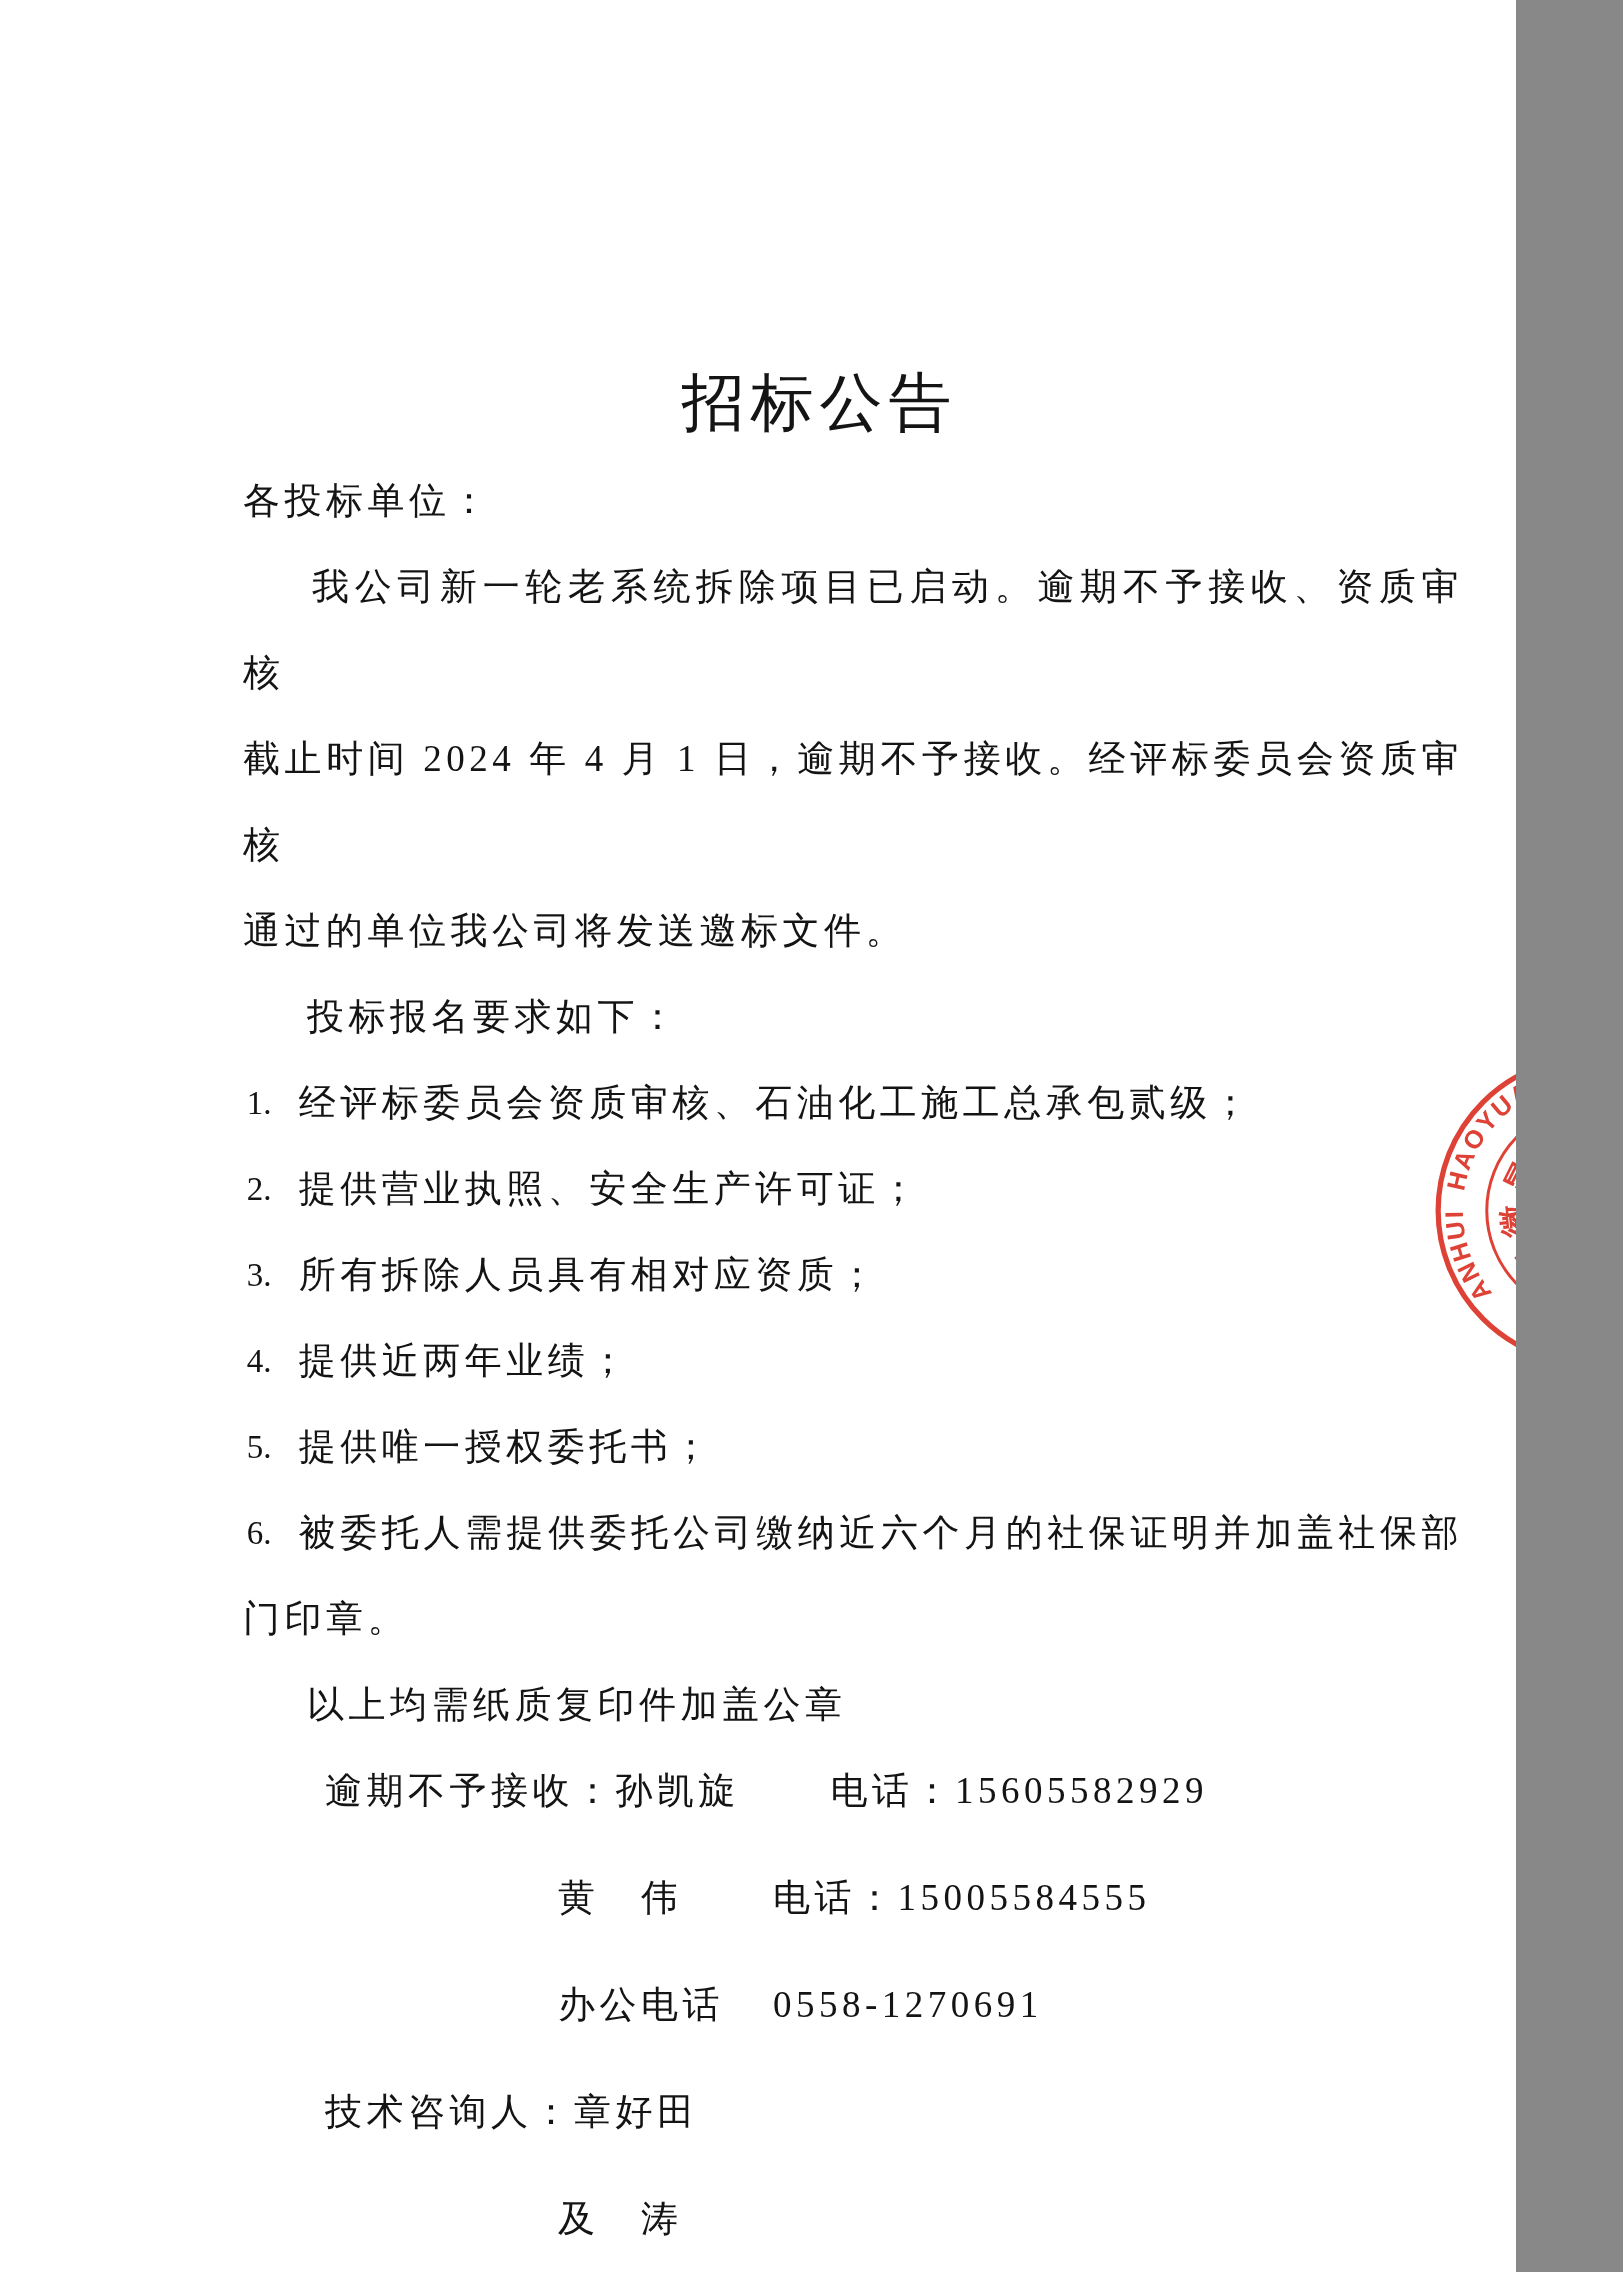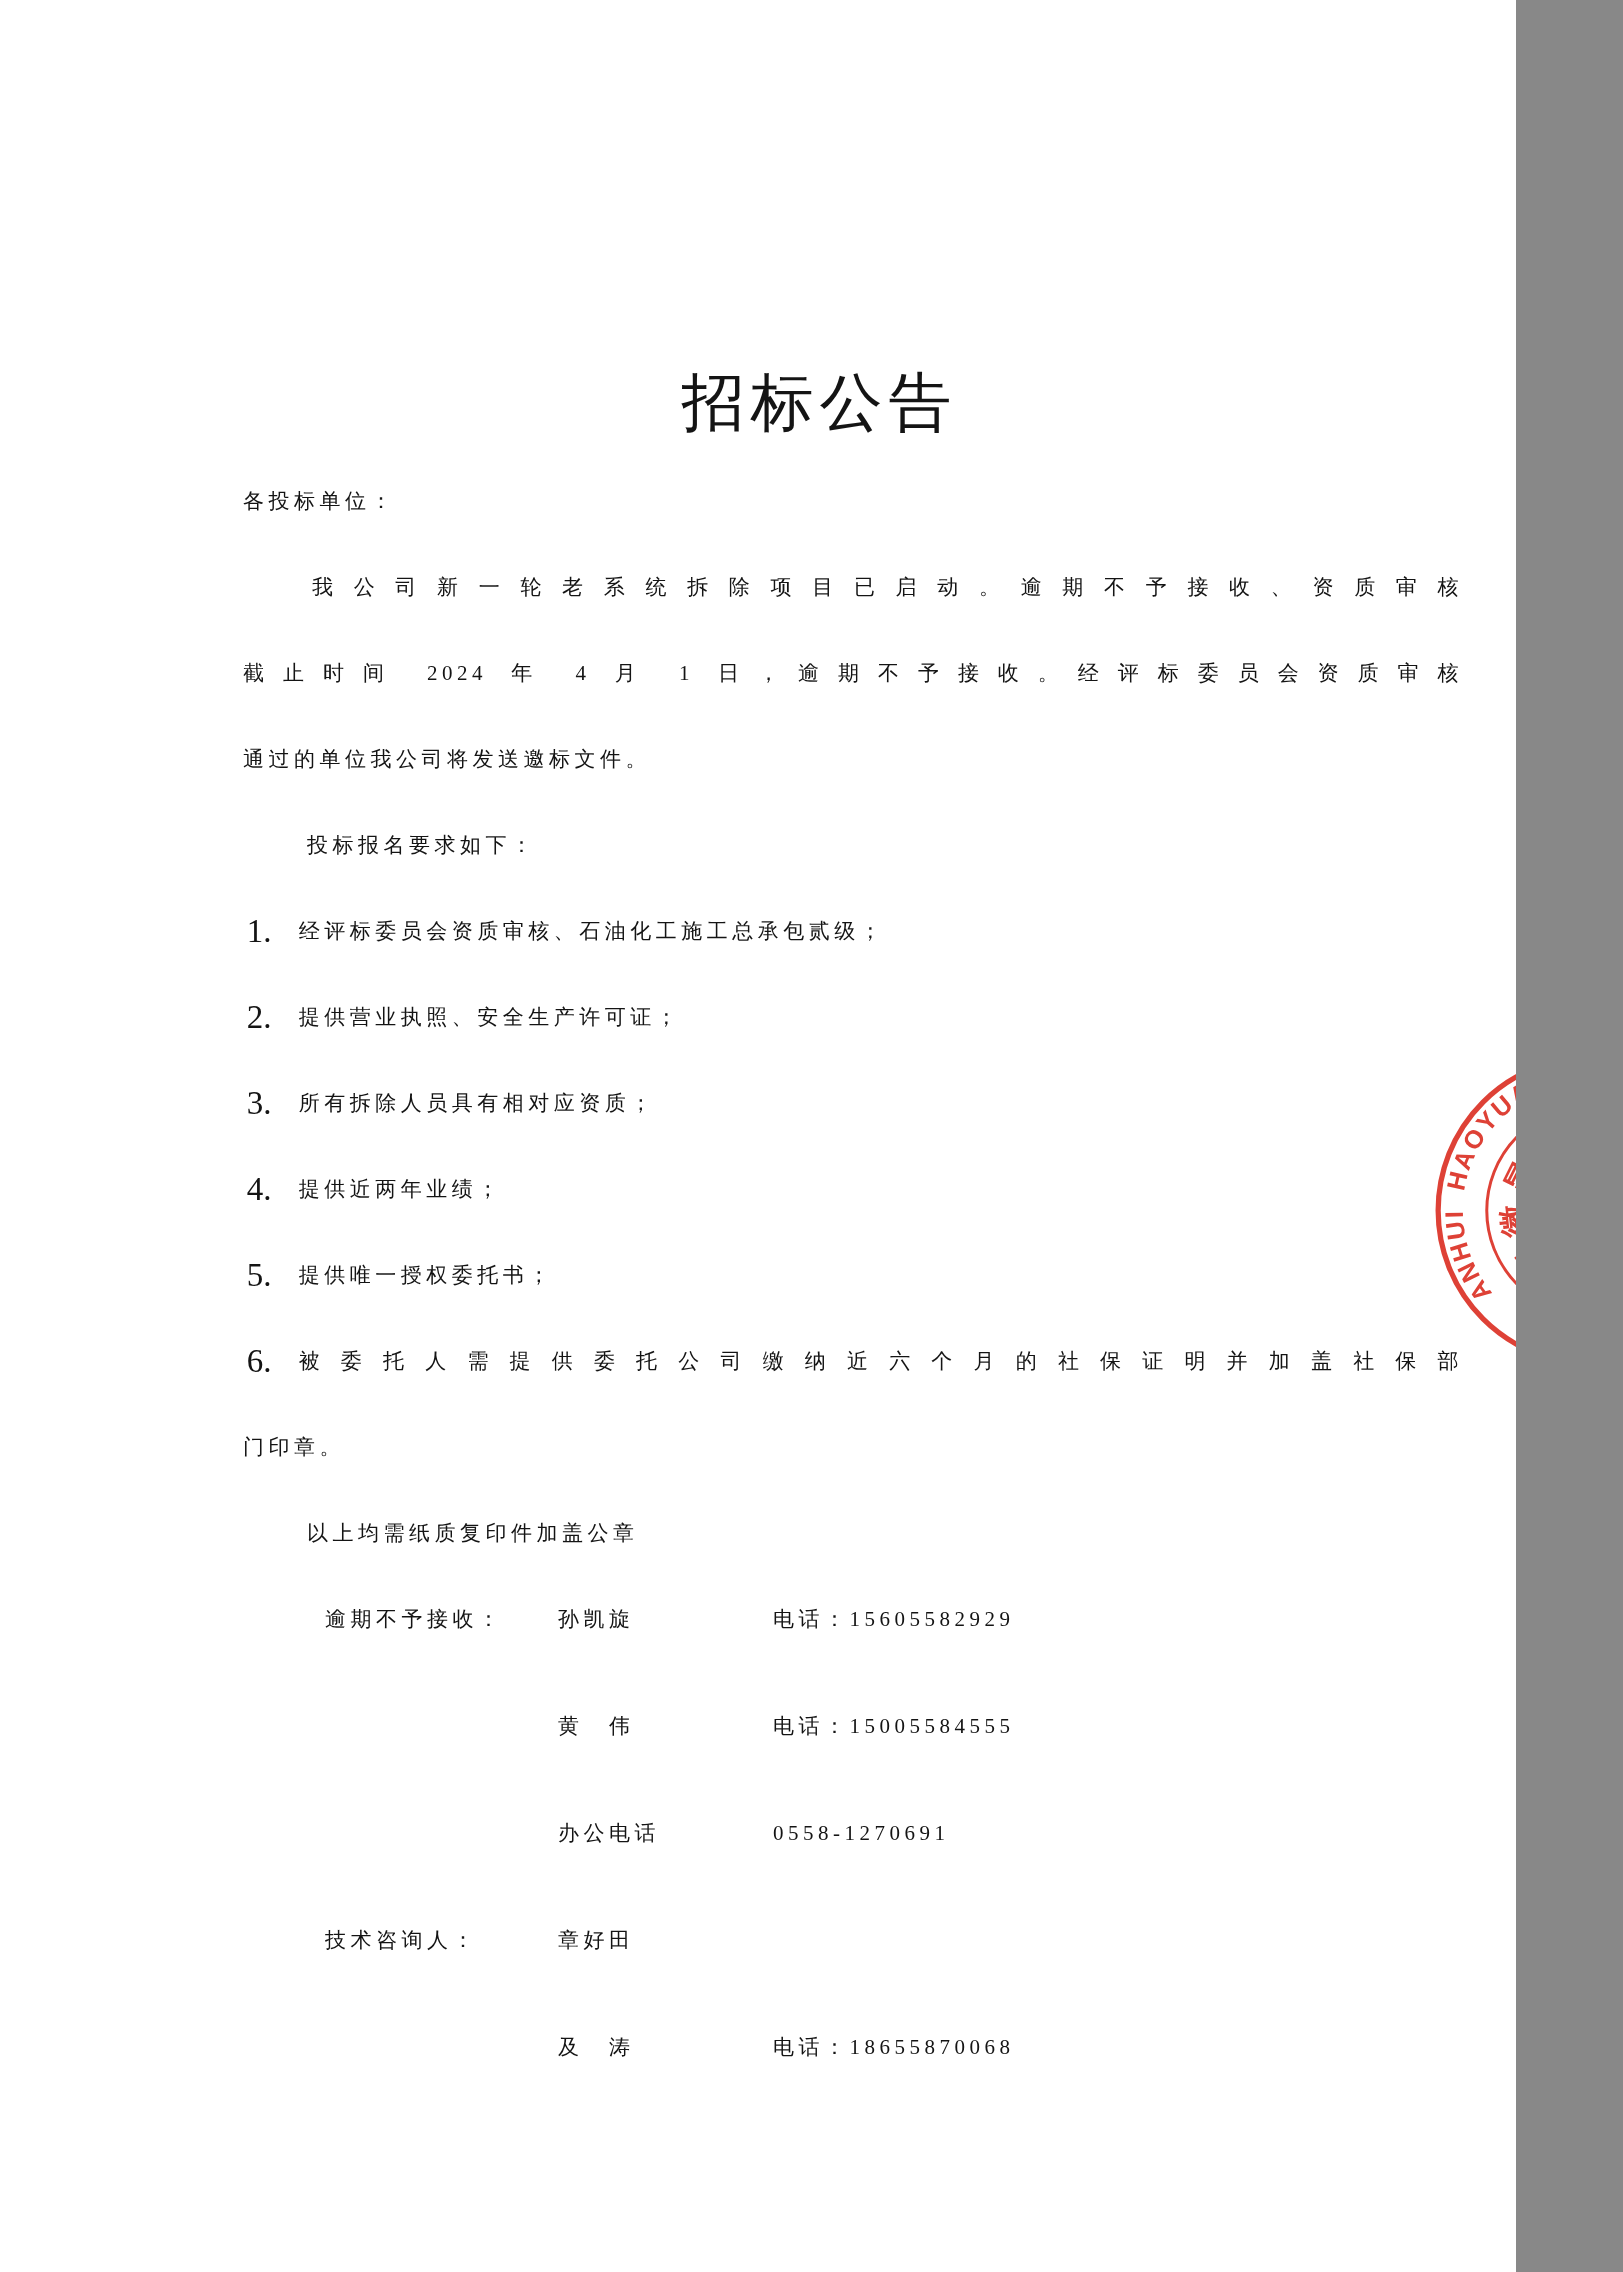--- a/index.html
+++ b/index.html
@@ -20,21 +20,21 @@
   .title{
     font-size:63px;
     line-height:63px;
     letter-spacing:6px;
     text-align:center;
     padding-right:67px;
     margin:0 0 23px 0;
     font-weight:500;
   }
   .bline{
-    font-size:21px;
+    font-size:37px;
     line-height:86px;
     letter-spacing:4.5px;
     white-space:nowrap;
   }
   .justify{
     white-space:normal;
     text-align:justify;
     text-align-last:justify;
   }
   .indent2{text-indent:69px;}
@@ -136,21 +136,20 @@
         <div class="bline c-name">办公电话</div>
         <div class="bline c-phone">0558-1270691</div>
       </div>
       <div class="contact-row">
         <div class="bline c-label">技术咨询人：</div>
         <div class="bline c-name">章好田</div>
       </div>
       <div class="contact-row">
         <div class="bline c-label"></div>
         <div class="bline c-name">及　涛</div>
-        <div class="bline c-phone">电话：18655870068</div>
       </div>
     </div>
   </div>
 
   <svg class="stamp" width="389" height="389" viewBox="-260 -260 520 520">
     <circle cx="0" cy="0" r="205" fill="none" stroke="#dc3327" stroke-width="7"></circle>
     <circle cx="0" cy="0" r="140" fill="none" stroke="#dc3327" stroke-width="4"></circle>
     <path id="latinArc" d="M -131.8 110.6 A 172 172 0 1 1 161.6 58.8" fill="none"></path>
     <path id="cnArc" d="M -50.5 72.1 A 88 88 0 1 1 76.2 44" fill="none"></path>
     <text class="en">

